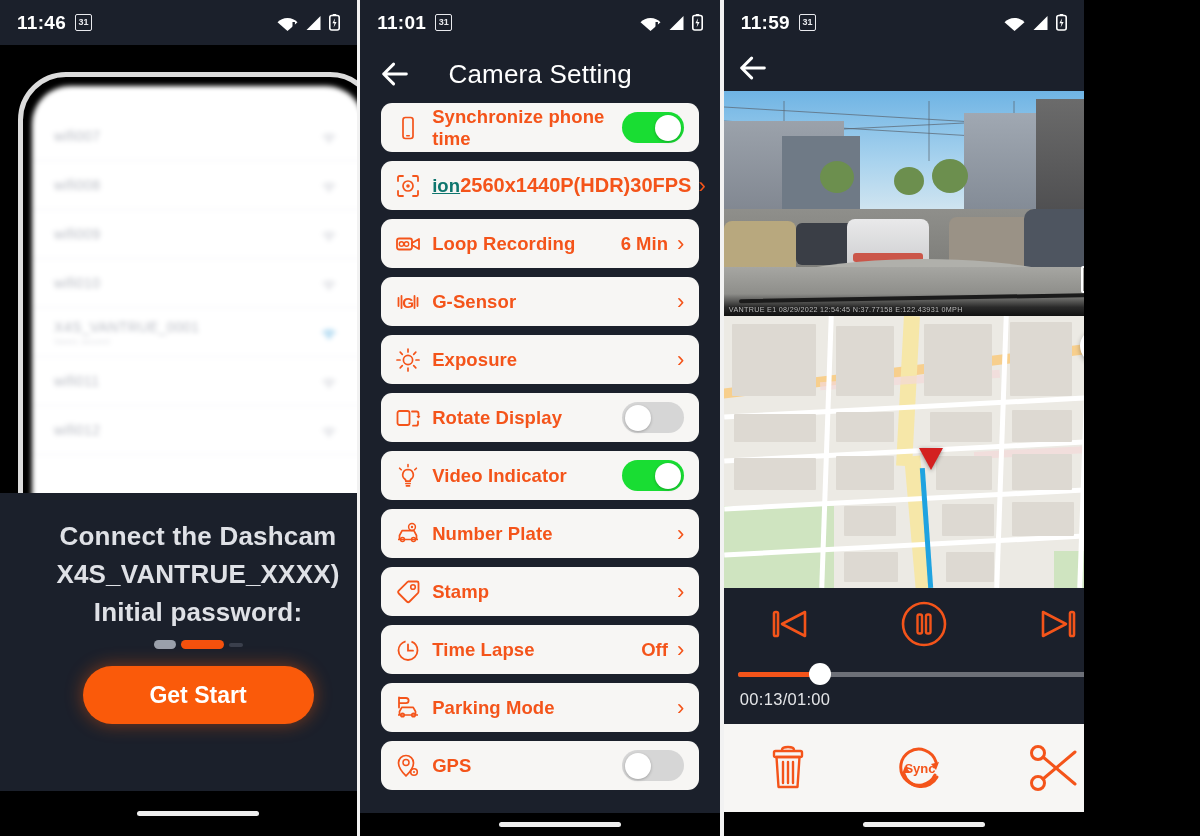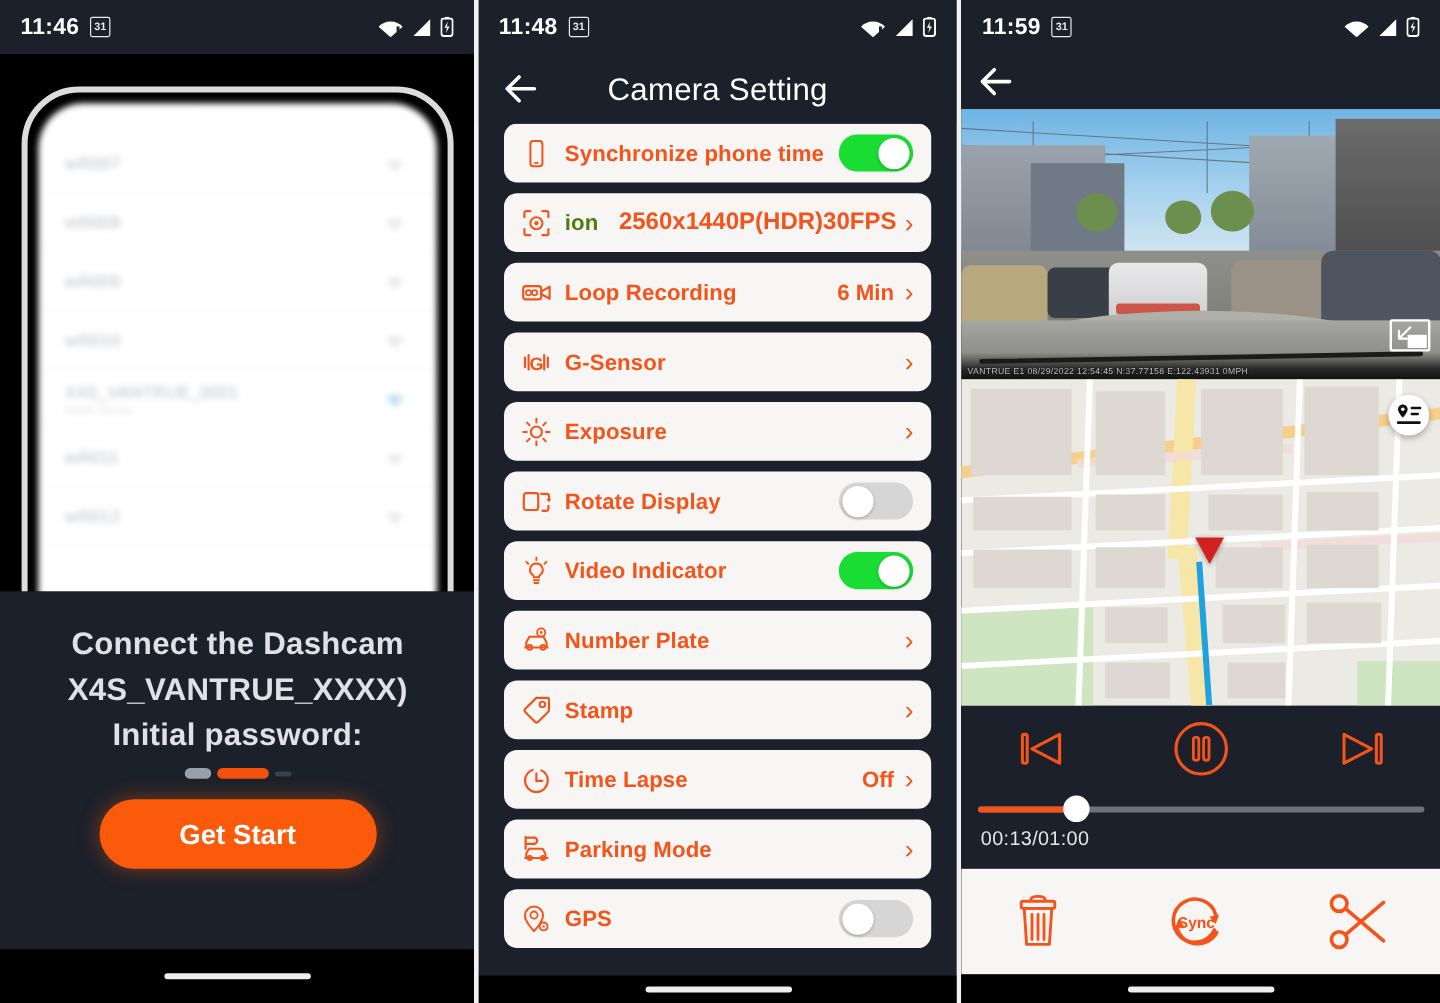--- a/index.html
+++ b/index.html
@@ -2,21 +2,21 @@
 <html><head>
 <meta charset="utf-8">
 <style>
   * { box-sizing: border-box; margin: 0; padding: 0; }
   html, body {
     width: 1200px; height: 836px;
     background: #000;
     font-family: "Liberation Sans", sans-serif;
     overflow: hidden;
   }
-  .screens { display: flex; width: 1200px; height: 836px; }
+  .screens { display: flex; width: 1084px; height: 836px; }
   .panel { position: relative; height: 836px; overflow: hidden; }
   .p1 { width: 396px; background: #1b202b; }
   .divider { width: 4px; height: 836px; background: #f2f2f2; }
   .p2 { width: 400px; background: #1b202b; }
   .p3 { width: 400px; background: #1b202b; }
 
   
   .statusbar {
     height: 45px; display: flex; align-items: center;
     padding: 0 17px; background: #1b202b; color: #fff;
@@ -101,21 +101,21 @@
     padding: 0 21px; display: flex; flex-direction: column; gap: 9px;
     height: 733px; overflow: hidden;
   }
   .srow {
     background: #f7f6f4; border-radius: 11px; height: 49px;
     display: flex; align-items: center; padding: 0 15px 0 14px;
     cursor: pointer; flex: 0 0 auto;
   }
   .srow .ic { width: 26px; height: 26px; flex: 0 0 26px; margin-right: 11px; }
   .srow .lbl { font-size: 18.5px; font-weight: bold; color: #f4541a; letter-spacing: .1px; }
-  .srow .lbl.faded { color: #4d7c0f; }
+  .srow .lbl.faded { color: #0f766e; text-decoration: underline; }
   .srow .val { margin-left: auto; font-size: 18.5px; font-weight: bold; color: #f4541a; }
   .srow .val.big { font-size: 20px; }
   .chev { margin-left: 9px; color: #f4541a; font-size: 22px; line-height: 1; font-weight: 400; }
   .chev.tight { margin-left: 7px; }
   .toggle {
     margin-left: auto; width: 62px; height: 31px; border-radius: 17px;
     position: relative; cursor: pointer; flex: 0 0 62px;
   }
   .toggle.on { background: #19dd33; }
   .toggle.off { background: #d6d6d6; }
@@ -356,21 +356,21 @@
       <div class="p1-home">
         <div class="homebar"></div>
       </div>
     </div>
   </div>
 
   <div class="divider"></div>
 
   <div class="panel p2">
     <div class="statusbar">
-      <span class="sb-time">11:48</span>
+      <span class="sb-time">11:01</span>
       <span class="sb-cal">31</span>
       <span class="sb-right">
         <svg width="21" height="16" viewBox="0 0 21 16">
           <path d="M10.5 3C6.4 3 2.9 4.7 0.5 7.2L10.5 16L20.5 7.2C18.1 4.7 14.6 3 10.5 3Z" fill="#fff"></path>
           <rect x="15.5" y="7" width="2.4" height="5" fill="#1b202b"></rect>
           <rect x="15.5" y="13" width="2.4" height="2" fill="#1b202b"></rect>
         </svg>
         <svg width="17" height="16" viewBox="0 0 17 16">
           <path d="M15.5 1L15.5 15L1.5 15Z" fill="#fff"></path>
         </svg>

